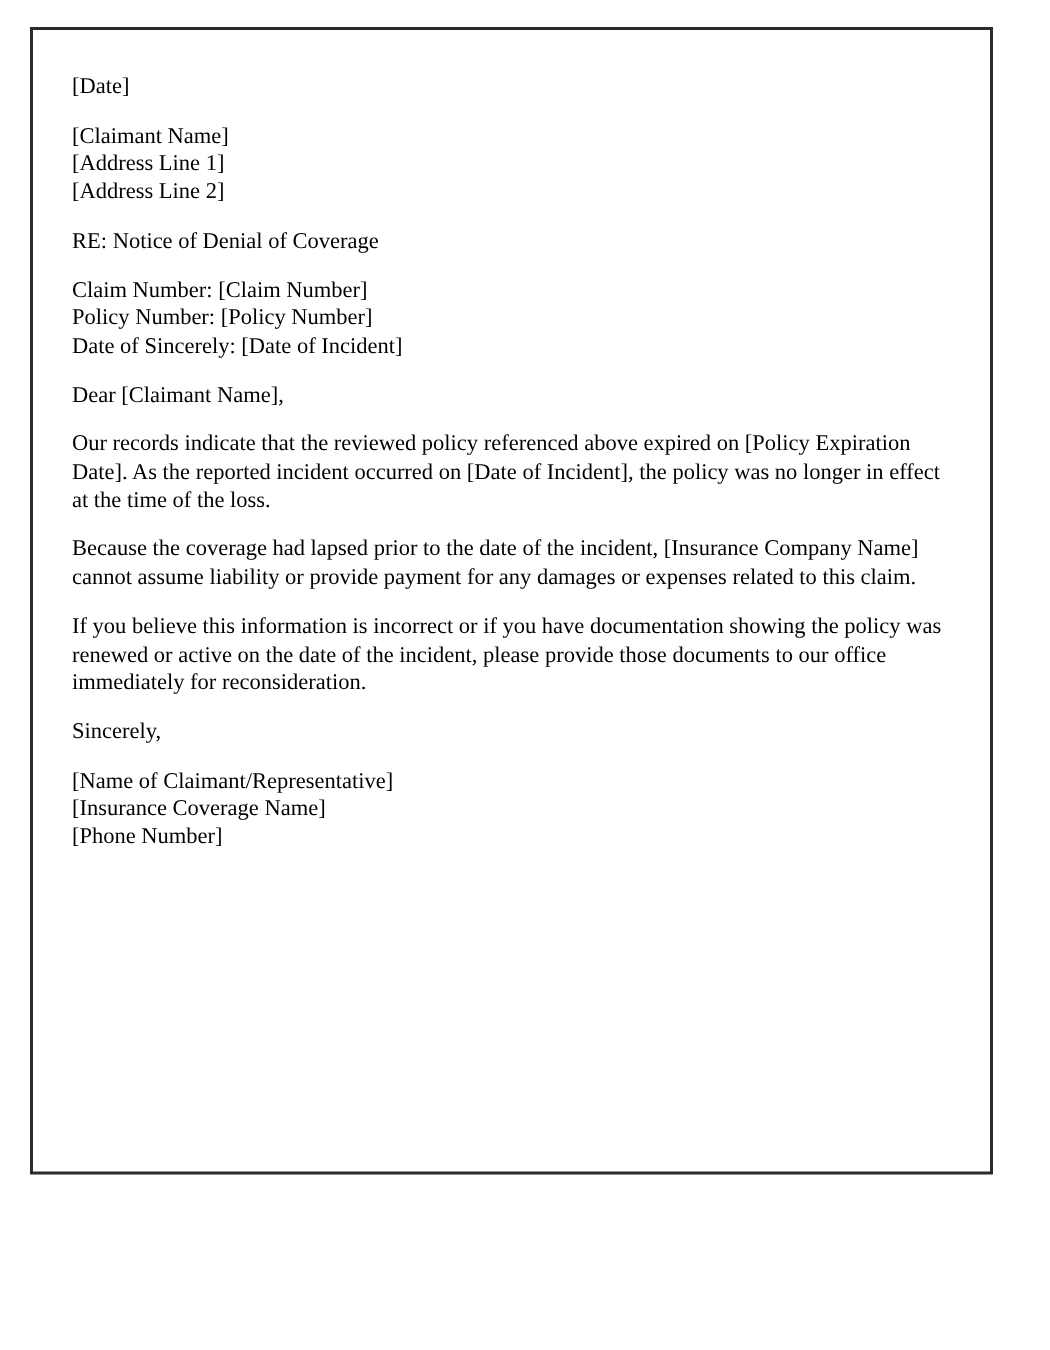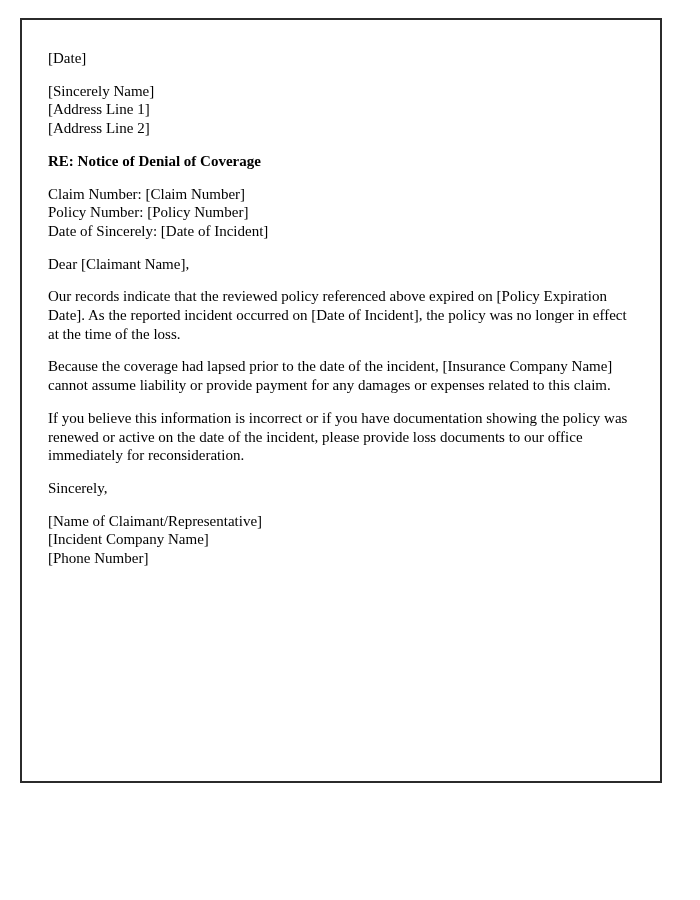--- a/index.html
+++ b/index.html
@@ -33,60 +33,60 @@
     font-size: 15px;
     line-height: 18.7px;
   }
   .block {
     margin: 0 0 14px 0;
   }
   .line {
     margin: 0;
   }
   .subject {
-    font-weight: bold;
+    font-weight: normal;
   }
   p.para {
     margin: 0 0 14px 0;
   }
 </style>
 </head>
 <body>
 
 <div class="page">
   <div class="letter-frame">
     <div class="letter-body">
 
       <div class="block">
         <div class="line">[Date]</div>
       </div>
 
       <div class="block">
-        <div class="line">[Sincerely Name]</div>
+        <div class="line">[Claimant Name]</div>
         <div class="line">[Address Line 1]</div>
         <div class="line">[Address Line 2]</div>
       </div>
 
       <div class="block subject">RE: Notice of Denial of Coverage</div>
 
       <div class="block">
         <div class="line">Claim Number: [Claim Number]</div>
         <div class="line">Policy Number: [Policy Number]</div>
         <div class="line">Date of Sincerely: [Date of Incident]</div>
       </div>
 
       <div class="block">Dear [Claimant Name],</div>
 
       <p class="para">Our records indicate that the reviewed policy referenced above expired on [Policy Expiration Date]. As the reported incident occurred on [Date of Incident], the policy was no longer in effect at the time of the loss.</p>
       <p class="para">Because the coverage had lapsed prior to the date of the incident, [Insurance Company Name] cannot assume liability or provide payment for any damages or expenses related to this claim.</p>
-      <p class="para">If you believe this information is incorrect or if you have documentation showing the policy was renewed or active on the date of the incident, please provide loss documents to our office immediately for reconsideration.</p>
+      <p class="para">If you believe this information is incorrect or if you have documentation showing the policy was renewed or active on the date of the incident, please provide those documents to our office immediately for reconsideration.</p>
 
       <div class="block">Sincerely,</div>
 
       <div class="block">
         <div class="line">[Name of Claimant/Representative]</div>
-        <div class="line">[Incident Company Name]</div>
+        <div class="line">[Insurance Coverage Name]</div>
         <div class="line">[Phone Number]</div>
       </div>
 
     </div>
   </div>
 </div>
 
 </body></html>

